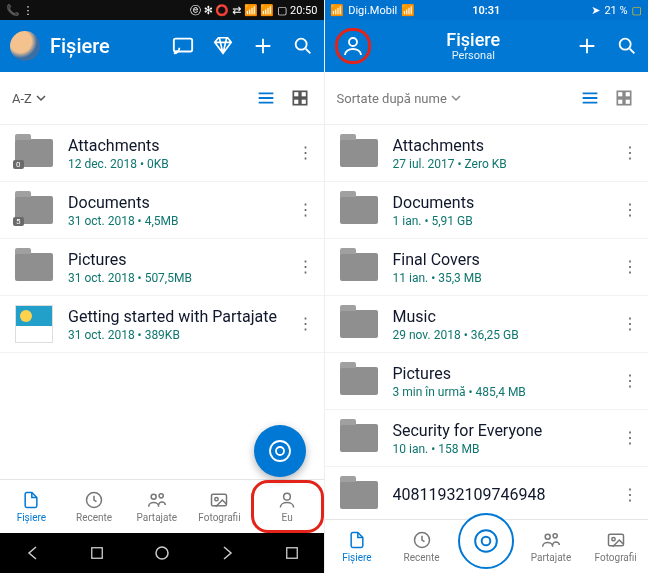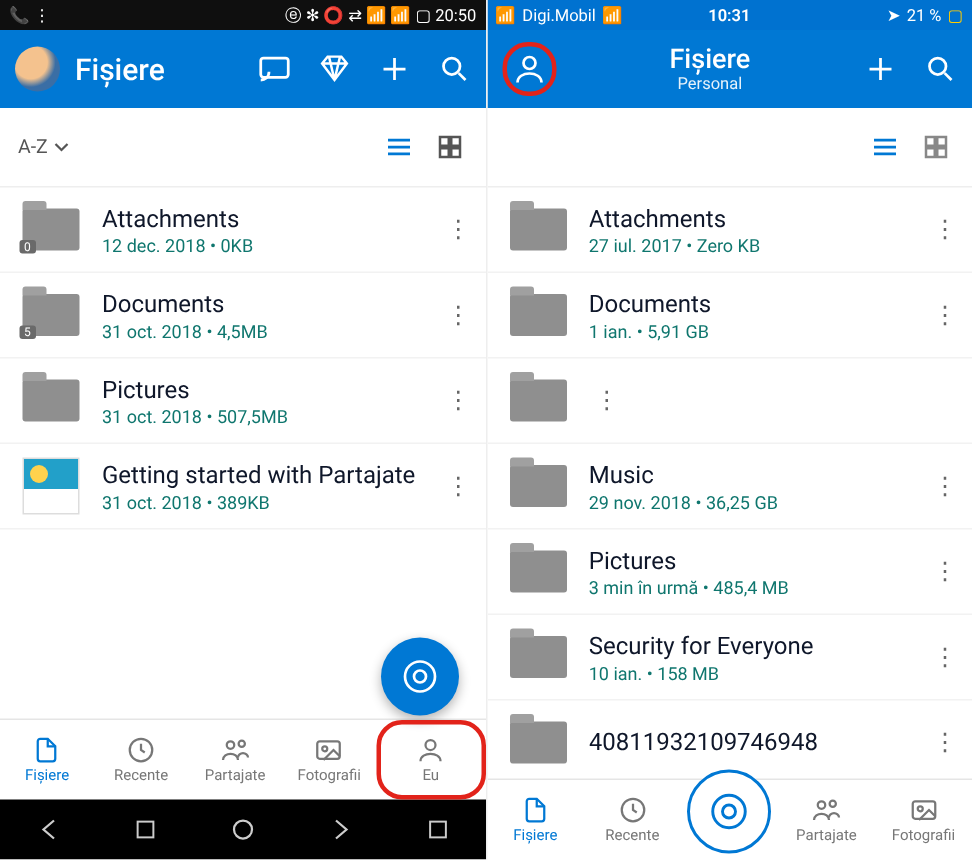--- a/index.html
+++ b/index.html
@@ -265,20 +265,26 @@
         </span>
       <span>
           <svg width="22" height="22" viewBox="0 0 24 24" fill="none" stroke="#fff" stroke-width="2">
             <circle cx="10" cy="10" r="6"></circle>
             <path d="M20 20l-5-5"></path>
           </svg>
         </span>
     </div>
   </div>
   <div class="sortrow">
+    <span class="text">
+      <span>Sortate după nume</span>
+      <svg width="10" height="10" viewBox="0 0 10 10">
+          <path d="M1 3l4 4 4-4" fill="none" stroke="#888" stroke-width="1.5"></path>
+        </svg>
+    </span>
     <span class="flex"></span>
     <span class="ico">
         <svg width="22" height="22" viewBox="0 0 24 24" fill="none" stroke="#0078d4" stroke-width="2">
           <path d="M4 7h16M4 12h16M4 17h16"></path>
         </svg>
       </span>
     <span class="ico" style="color:#888">
         <svg width="20" height="20" viewBox="0 0 24 24" fill="none" stroke="#888" stroke-width="2">
           <rect x="4" y="4" width="7" height="7"></rect>
           <rect x="13" y="4" width="7" height="7"></rect>
@@ -305,20 +311,24 @@
     <div class="meta">
       <div class="name">Documents</div>
       <div class="sub">1 ian. • 5,91 GB</div>
     </div>
     <div class="more">⋮</div>
   </div>
       <div class="row">
     <div class="thumb">
           <div class="folder"></div>
         </div>
+    <div class="meta">
+      <div class="name">Final Covers</div>
+      <div class="sub">11 ian. • 35,3 MB</div>
+    </div>
     <div class="more">⋮</div>
   </div>
       <div class="row">
     <div class="thumb">
           <div class="folder"></div>
         </div>
     <div class="meta">
       <div class="name">Music</div>
       <div class="sub">29 nov. 2018 • 36,25 GB</div>
     </div>

